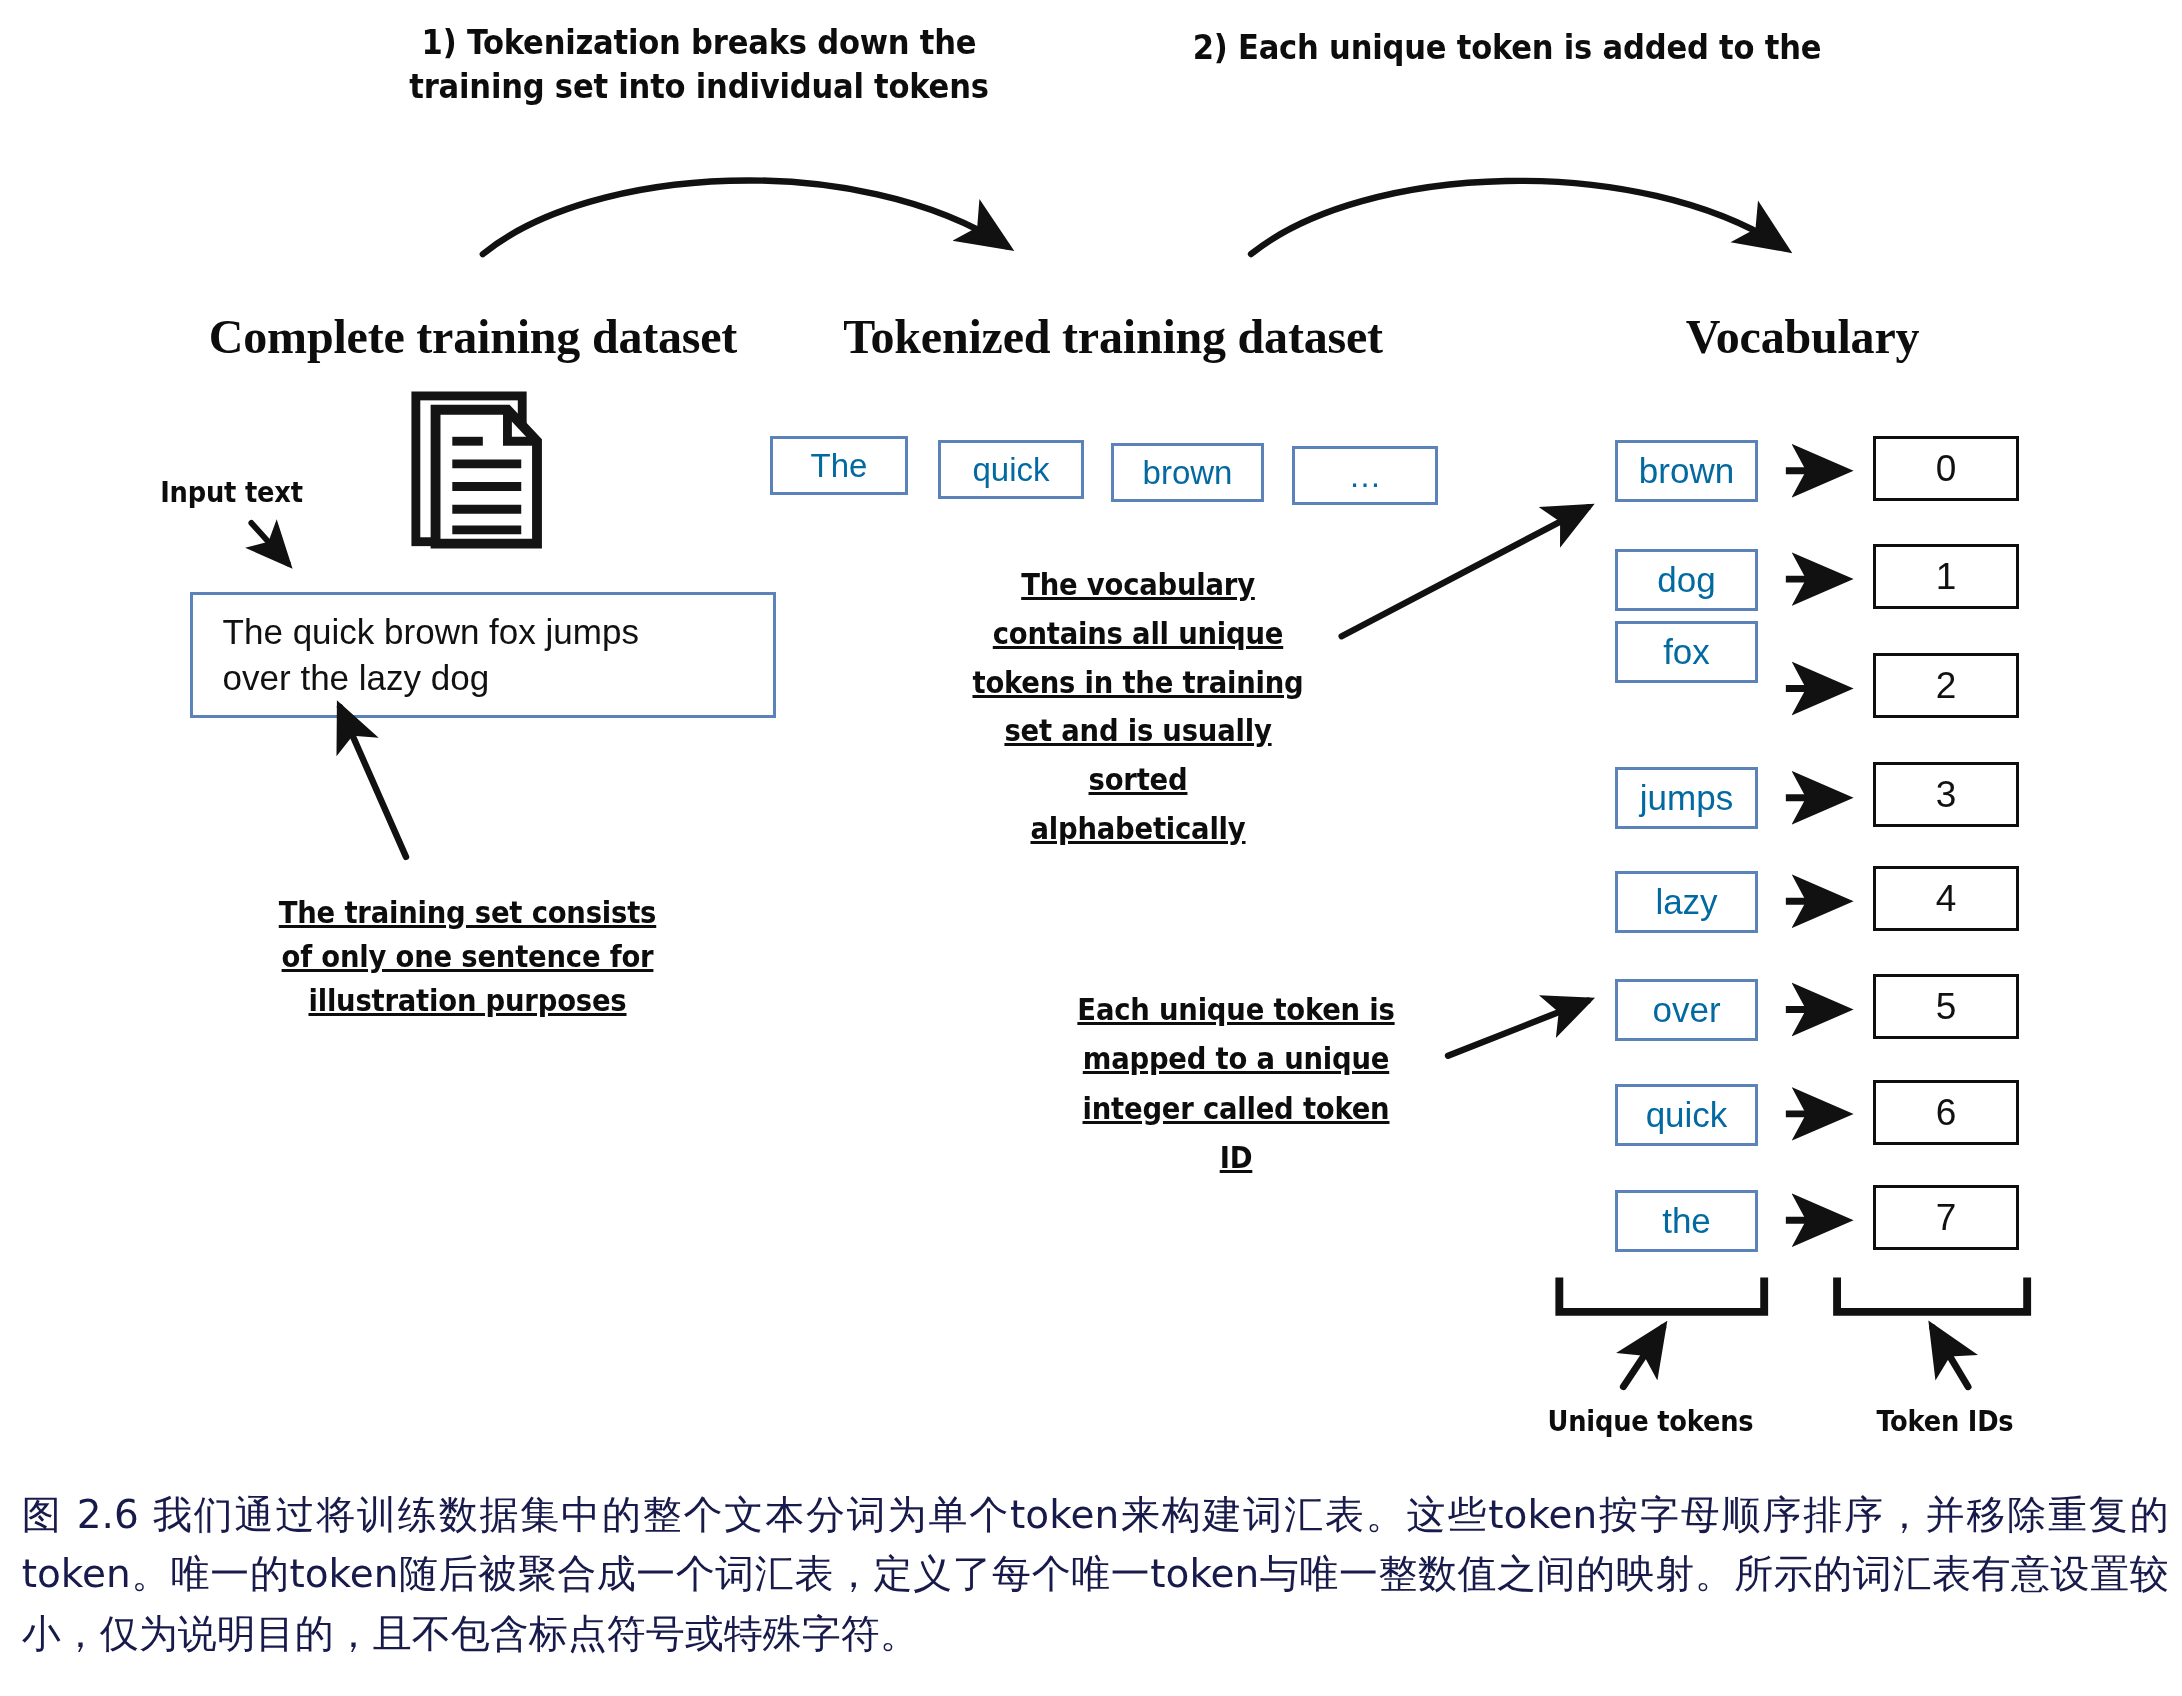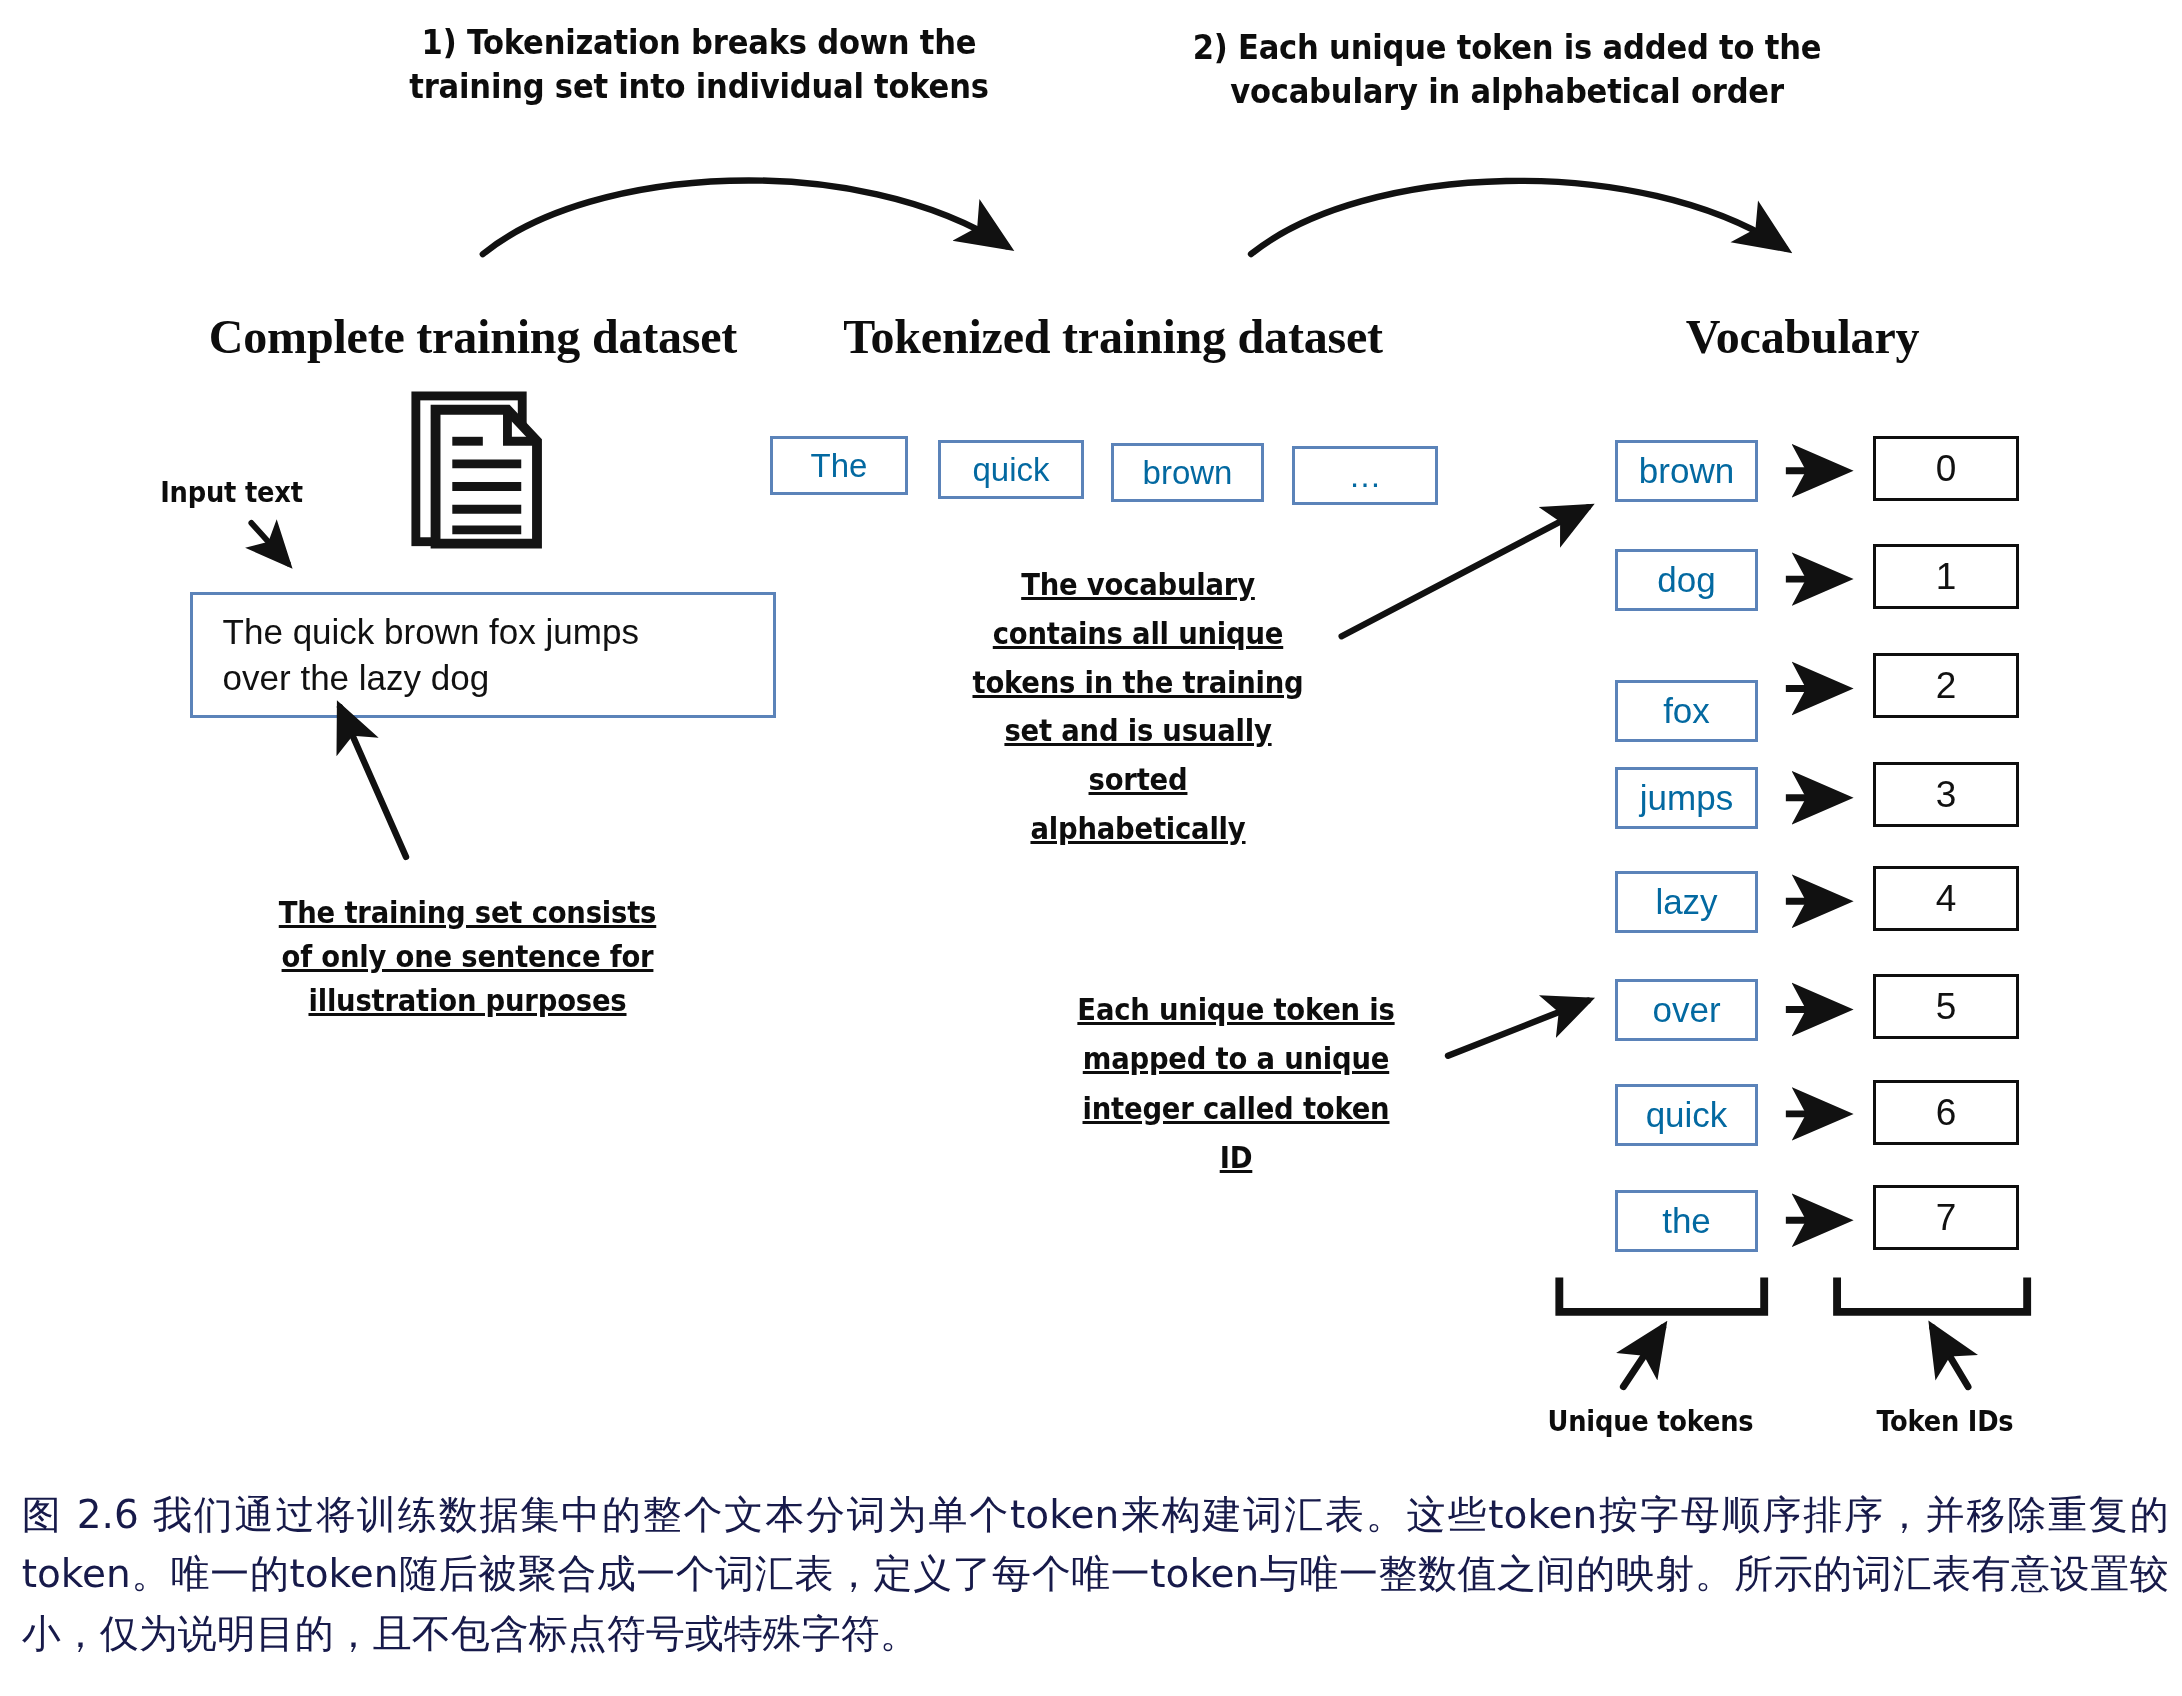--- a/index.html
+++ b/index.html
@@ -76,21 +76,20 @@
 
 <div class="canvas">
 
   <div class="abs callout step-head" style="left:384px;top:19.7px;width:630px;">
     <div>1) Tokenization breaks down the</div>
     <div>training set into individual tokens</div>
   </div>
 
   <div class="abs callout step-head" style="left:1192px;top:24.6px;width:630px;">
     <div>2) Each unique token is added to the</div>
-    <div>vocabulary in alphabetical order</div>
   </div>
 
   <div class="abs callout col-title" style="left:128px;top:308px;width:690px;">Complete training dataset</div>
 
   <div class="abs callout col-title" style="left:719px;top:308px;width:788px;">Tokenized training dataset</div>
 
   <div class="abs callout col-title" style="left:1507px;top:308px;width:591px;">Vocabulary</div>
 
   <div class="abs callout small-label" style="left:118px;top:473px;width:227px;">Input text</div>
 
@@ -141,21 +140,21 @@
     <span>0</span>
   </div>
 
   <div class="abs bluebox vocabbox" style="left:1615px;top:549px;width:143px;height:62px;">
     <span>dog</span>
   </div>
   <div class="abs blackbox idbox" style="left:1873px;top:544px;width:146px;height:65px;">
     <span>1</span>
   </div>
 
-  <div class="abs bluebox vocabbox" style="left:1615px;top:680px;width:143px;height:62px;">
+  <div class="abs bluebox vocabbox" style="left:1615px;top:621px;width:143px;height:62px;">
     <span>fox</span>
   </div>
   <div class="abs blackbox idbox" style="left:1873px;top:653px;width:146px;height:65px;">
     <span>2</span>
   </div>
 
   <div class="abs bluebox vocabbox" style="left:1615px;top:767px;width:143px;height:62px;">
     <span>jumps</span>
   </div>
   <div class="abs blackbox idbox" style="left:1873px;top:762px;width:146px;height:65px;">

